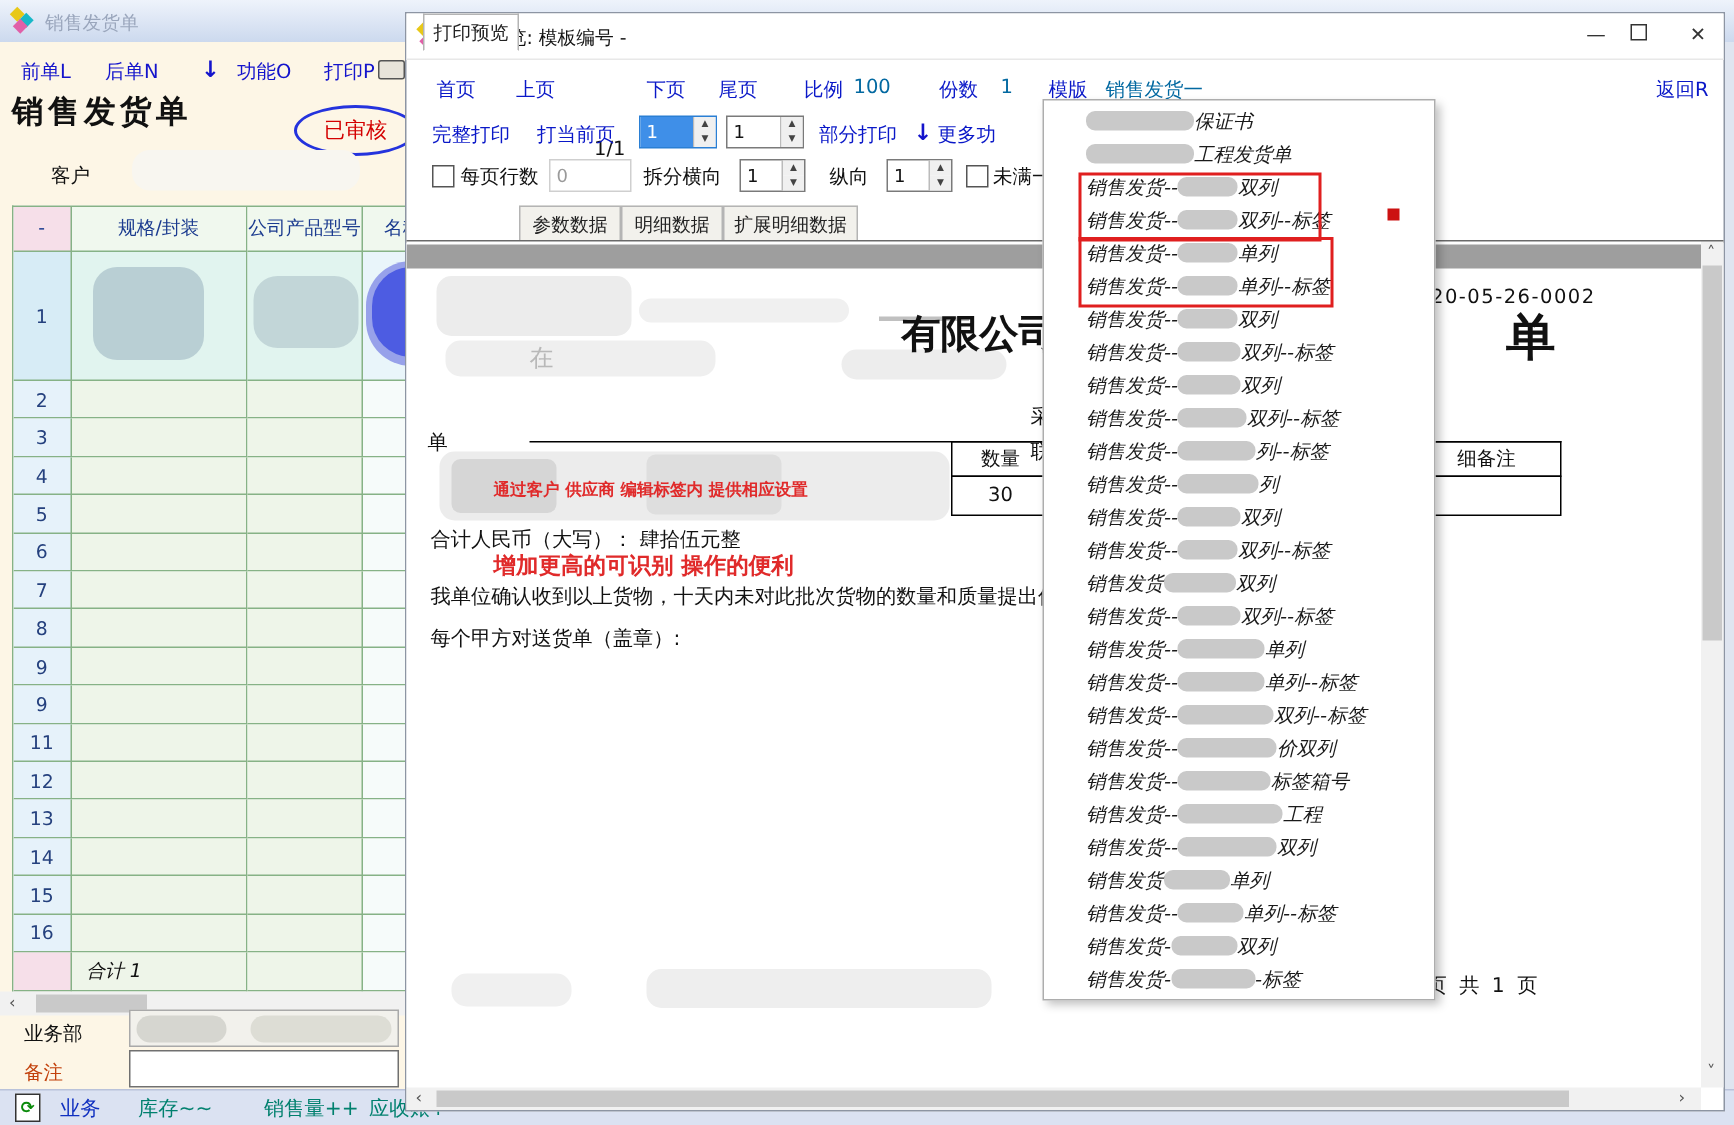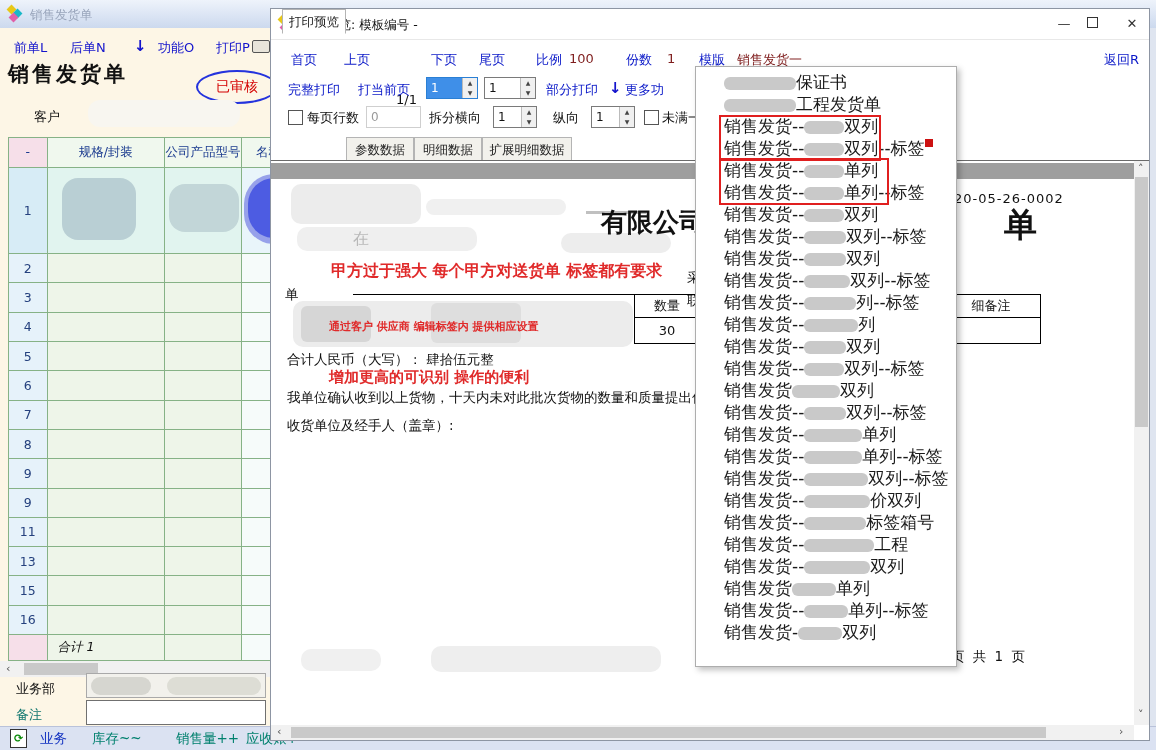--- a/index.html
+++ b/index.html
@@ -50,42 +50,42 @@
   .doc-icon{width:15px;height:17px;background:#fff;border:1px solid #333;display:flex;align-items:center;justify-content:center;color:#0a8a0a;font-size:11px;font-weight:bold;}
 
   
   #preview{left:270px;top:8px;width:880px;height:733px;background:#fff;
     border:1px solid #8d95a3;box-sizing:border-box;z-index:10;}
   #pv-titlebar{left:0;top:0;width:878px;height:30px;background:#fff;border-bottom:1px solid #e8e8e8;}
   #pv-title{color:#111;font-size:12.5px;}
   .winctl{width:26px;height:20px;text-align:center;color:#333;font-size:13px;line-height:20px;cursor:default;}
   .maxbox{display:inline-block;width:9px;height:9px;border:1px solid #333;}
   .lnk{color:#0a18c8;font-size:13px;cursor:default;}
-  .val{color:#7f1d1d;font-size:13px;}
+  .val{color:#0369a1;font-size:13px;}
   .spin{box-sizing:border-box;border:1px solid #7a7a7a;background:#fff;height:22px;display:flex;}
   .spin .v{flex:1;font-size:12px;color:#111;padding:3px 0 0 4px;}
   .spin .arrows{width:14px;border-left:1px solid #bbb;display:flex;flex-direction:column;}
   .spin .arrows span{flex:1;font-size:6px;color:#444;text-align:center;line-height:10px;background:#f0f0f0;}
   .spin.sel{border:1px solid #2a7fd4;}
   .spin.sel .v{background:#3f8fe8;color:#fff;}
   .checkbox{width:13px;height:13px;border:1px solid #555;background:#fff;display:inline-block;}
   .tab{position:absolute;top:0;height:24px;box-sizing:border-box;border:1px solid #b4b4b4;
     background:#f2f1ec;text-align:center;font-size:12.5px;color:#222;padding-top:4px;}
   .tab.active{background:#fff;border-bottom:1px solid #fff;height:25px;font-weight:normal;z-index:2;}
   #pv-viewport{left:0;top:152px;width:863px;height:564px;background:#fff;overflow:hidden;}
   .gray-band{background:#9e9e9e;}
   .redact{background:#ececec;border-radius:10px;}
   .red-note{color:#e02a2a;font-weight:bold;}
   .doc-line{color:#111;font-size:13.5px;}
   .cell{box-sizing:border-box;border:1px solid #000;position:absolute;display:flex;align-items:center;justify-content:center;font-size:13px;color:#111;}
 
   
   #menu{left:695px;top:66px;width:262px;height:601px;background:#fff;border:1px solid #adadad;
     box-shadow:3px 3px 6px rgba(0,0,0,.25);z-index:30;padding-top:4px;box-sizing:border-box;}
-  .menu-item{height:22px;line-height:22px;padding-left:28px;font-size:17px;color:#1a1a1a;white-space:nowrap;}
+  .menu-item{height:22px;line-height:22px;padding-left:28px;font-size:13px;color:#1a1a1a;white-space:nowrap;font-style:italic;}
   .menu-item .censor{display:inline-block;height:13px;background:#c9c9c9;border-radius:6px;vertical-align:-2px;}
   .hl-box{position:absolute;border:2px solid #e01f1f;z-index:40;}
   #red-dot{left:925px;top:139px;width:8px;height:8px;background:#cc1111;z-index:40;}
   #white-smudge{left:793px;top:42px;width:72px;height:26px;background:#fff;border-radius:13px;z-index:9;}
 </style>
 </head>
 <body>
 
 <div id="screen">
 
@@ -188,21 +188,33 @@
           <div class="c2"></div>
           <div class="c3"></div>
         </div>
         <div class="t-row">
           <div class="c0">11</div>
           <div class="c1"></div>
           <div class="c2"></div>
           <div class="c3"></div>
         </div>
         <div class="t-row">
+          <div class="c0">12</div>
+          <div class="c1"></div>
+          <div class="c2"></div>
+          <div class="c3"></div>
+        </div>
+        <div class="t-row">
           <div class="c0">13</div>
+          <div class="c1"></div>
+          <div class="c2"></div>
+          <div class="c3"></div>
+        </div>
+        <div class="t-row">
+          <div class="c0">14</div>
           <div class="c1"></div>
           <div class="c2"></div>
           <div class="c3"></div>
         </div>
         <div class="t-row">
           <div class="c0">15</div>
           <div class="c1"></div>
           <div class="c2"></div>
           <div class="c3"></div>
         </div>
@@ -224,21 +236,21 @@
   <div class="abs scrollbar" style="left:0;top:661px;width:270px;height:16px;">
     <span class="abs sb-arrow" style="left:6px;top:2px;">‹</span>
     <span class="abs sb-thumb" style="left:24px;top:2px;width:74px;height:12px;"></span>
   </div>
 
   <span class="abs" style="left:16px;top:680px;color:#111;">业务部</span>
   <div class="abs field" style="left:86px;top:673px;width:180px;height:25px;background:#f2f1ec;">
     <span class="abs blob" style="left:4px;top:3px;width:60px;height:18px;background:#d6d6d0;"></span>
     <span class="abs blob" style="left:80px;top:3px;width:94px;height:18px;background:#ddddd5;"></span>
   </div>
-  <span class="abs" style="left:16px;top:706px;color:#0f766e;text-align:center;">备注</span>
+  <span class="abs" style="left:16px;top:706px;color:#c2410c;text-align:center;">备注</span>
   <div class="abs field" style="left:86px;top:700px;width:180px;height:25px;border-color:#707070;"></div>
 
   <div class="abs" id="bottom-bar"></div>
   <span class="abs doc-icon" style="left:10px;top:729px;z-index:1;">⟳</span>
   <span class="abs bn-blue" style="left:40px;top:730px;z-index:1;">业务</span>
   <span class="abs bn-teal" style="left:92px;top:730px;z-index:1;">库存~~</span>
   <span class="abs bn-teal" style="left:176px;top:730px;z-index:1;">销售量++</span>
   <span class="abs bn-teal" style="left:246px;top:730px;z-index:1;">应收账+</span>
 
   <div class="abs" id="preview">
@@ -323,41 +335,40 @@
       <span class="abs redact" style="left:155px;top:38px;width:140px;height:16px;background:#f0f0f0;"></span>
       <span class="abs redact" style="left:26px;top:66px;width:180px;height:24px;background:#efefef;"></span>
       <span class="abs" style="left:315px;top:50px;width:60px;height:3px;background:#c0c0c0;"></span>
       <span class="abs redact" style="left:290px;top:72px;width:110px;height:20px;background:#ededed;"></span>
       <span class="abs" style="left:82px;top:68px;color:#b8b8b8;font-size:16px;">在</span>
 
       <span class="abs" style="left:330px;top:44px;font-size:26px;font-weight:bold;color:#111;white-space:nowrap;">有限公司</span>
       <span class="abs" style="left:683px;top:30px;font-size:13px;color:#111;letter-spacing:1px;">20-05-26-0002</span>
       <span class="abs" style="left:733px;top:42px;font-size:33px;font-weight:bold;color:#111;">单</span>
 
-      <span class="abs red-note" style="left:60px;top:100px;font-size:16px;white-space:nowrap;">甲方过于强大 每个甲方对送货单 标签都有要求</span>
       <span class="abs doc-line" style="left:416px;top:108px;">采</span>
       <span class="abs doc-line" style="left:416px;top:131px;">联</span>
       <span class="abs doc-line" style="left:14px;top:125px;">单</span>
 
       <span class="abs redact" style="left:22px;top:140px;width:340px;height:46px;"></span>
       <span class="abs" style="left:30px;top:145px;width:70px;height:36px;background:#d6d6d6;border-radius:6px;"></span>
       <span class="abs" style="left:160px;top:142px;width:90px;height:40px;background:#dedede;border-radius:6px;"></span>
 
       <div class="abs" style="left:82px;top:133px;width:688px;height:1px;background:#000;"></div>
       <div class="cell" style="left:363px;top:133px;width:66px;height:24px;">数量</div>
       <div class="cell" style="left:363px;top:156px;width:66px;height:27px;">30</div>
       <div class="cell" style="left:670px;top:133px;width:100px;height:24px;">细备注</div>
       <div class="cell" style="left:670px;top:156px;width:100px;height:27px;"></div>
 
       <span class="abs red-note" style="left:58px;top:158px;font-size:11px;white-space:nowrap;">通过客户 供应商 编辑标签内 提供相应设置</span>
 
       <span class="abs red-note" style="left:58px;top:207px;font-size:15px;white-space:nowrap;">增加更高的可识别 操作的便利</span>
       <span class="abs doc-line" style="left:16px;top:190px;white-space:nowrap;">合计人民币（大写）：  肆拾伍元整</span>
       <span class="abs doc-line" style="left:16px;top:228px;white-space:nowrap;">我单位确认收到以上货物，十天内未对此批次货物的数量和质量提出何异议</span>
-      <span class="abs doc-line" style="left:16px;top:256px;white-space:nowrap;">收货单位及经手人（盖章）:</span>
+      <span class="abs doc-line" style="left:16px;top:256px;white-space:nowrap;">每个甲方对送货单（盖章）:</span>
 
       <span class="abs redact" style="left:30px;top:488px;width:80px;height:22px;background:#f0f0f0;"></span>
       <span class="abs redact" style="left:160px;top:485px;width:230px;height:26px;background:#eeeeee;"></span>
       <span class="abs doc-line" style="left:680px;top:487px;letter-spacing:2px;">页 共  1  页</span>
     </div>
 
     <div class="abs scrollbar" style="left:863px;top:152px;width:15px;height:564px;">
       <span class="abs sb-arrow" style="left:4px;top:2px;">˄</span>
       <span class="abs sb-thumb" style="left:1px;top:16px;width:13px;height:250px;"></span>
       <span class="abs sb-arrow" style="left:4px;top:548px;">˅</span>
@@ -393,20 +404,21 @@
         <div class="menu-item"><span>销售发货--</span><span class="censor" style="width: 58px;"></span><span>单列</span></div>
         <div class="menu-item"><span>销售发货--</span><span class="censor" style="width: 58px;"></span><span>单列--标签</span></div>
         <div class="menu-item"><span>销售发货--</span><span class="censor" style="width: 64px;"></span><span>双列--标签</span></div>
         <div class="menu-item"><span>销售发货--</span><span class="censor" style="width: 66px;"></span><span>价双列</span></div>
         <div class="menu-item"><span>销售发货--</span><span class="censor" style="width: 62px;"></span><span>标签箱号</span></div>
         <div class="menu-item"><span>销售发货--</span><span class="censor" style="width: 70px;"></span><span>工程</span></div>
         <div class="menu-item"><span>销售发货--</span><span class="censor" style="width: 66px;"></span><span>双列</span></div>
         <div class="menu-item"><span>销售发货</span><span class="censor" style="width: 44px;"></span><span>单列</span></div>
         <div class="menu-item"><span>销售发货--</span><span class="censor" style="width: 44px;"></span><span>单列--标签</span></div>
         <div class="menu-item"><span>销售发货-</span><span class="censor" style="width: 44px;"></span><span>双列</span></div>
+        <div class="menu-item"><span>销售发货-</span><span class="censor" style="width: 56px;"></span><span>-标签</span></div>
       </div>
   </div>
 
   <div class="hl-box" style="left:719px;top:115px;width:158px;height:42px;"></div>
   <div class="hl-box" style="left:719px;top:158px;width:166px;height:43px;"></div>
   <div class="abs" id="red-dot"></div>
 
 </div>
 
 </body></html>

